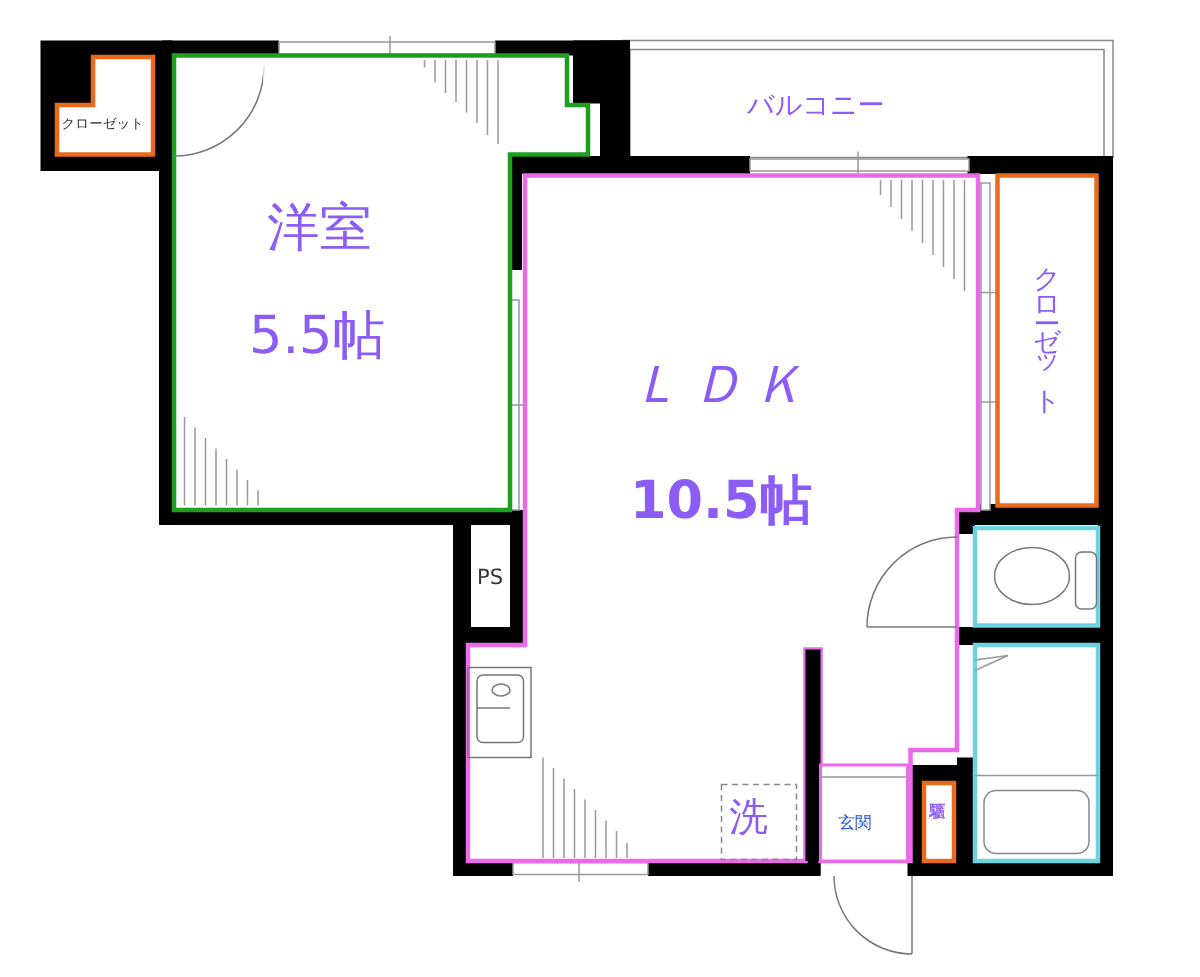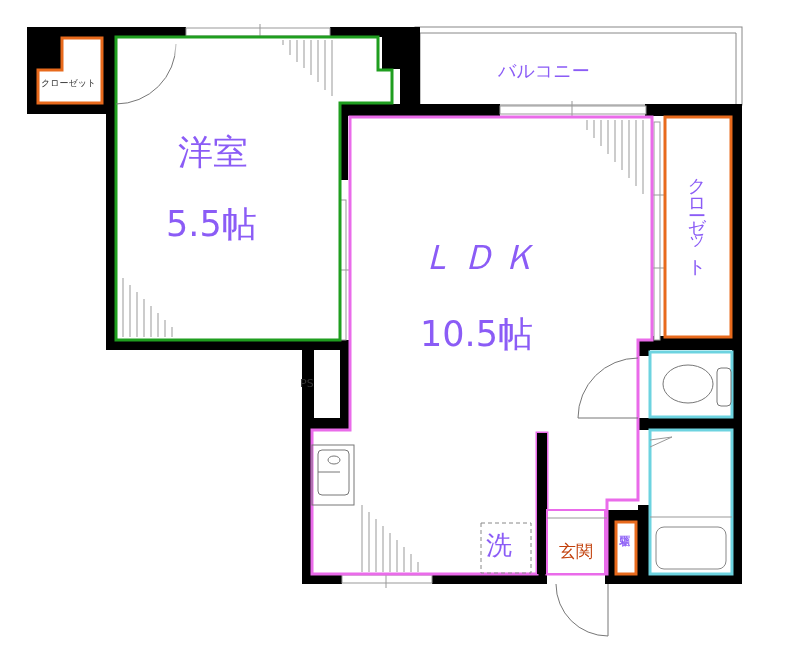--- a/index.html
+++ b/index.html
@@ -2,21 +2,21 @@
 <html><head>
 <meta charset="utf-8">
 <style>
   html, body { margin: 0; padding: 0; background: #ffffff; }
   body { width: 800px; height: 651px; position: relative; overflow: hidden;
          font-family: "DejaVu Sans", sans-serif; }
   #plan { position: absolute; left: 0; top: 0; }
   .label { position: absolute; color: #8b5cf6; white-space: nowrap; line-height: 1; }
   .room-big { font-size: 35px; font-family: "DejaVu Sans", sans-serif; font-weight: normal; }
   .small { font-size: 10px; color: #333; }
-  .mid { font-size: 17px; color: #c2410c; }
+  .mid { font-size: 11px; color: #1d4ed8; }
   .vert { writing-mode: vertical-rl; text-orientation: upright; }
 </style>
 </head>
 <body>
 
 <svg id="plan" width="800" height="651" viewBox="0 0 800 651" xmlns="http://www.w3.org/2000/svg">
 
   <g fill="none" stroke="#888" stroke-width="1">
     <rect x="415" y="27" width="327" height="78"></rect>
     <polyline points="420,105 420,33 736,33 736,105"></polyline>
@@ -171,20 +171,20 @@
     <path d="M556,584 A52,52 0 0 0 608,636" fill="none" stroke="#777"></path>
     <line x1="608" y1="584" x2="608" y2="636" stroke="#777"></line>
   </g>
 
   <rect x="616" y="522" width="20" height="52" fill="#fff" stroke="#e86a1c" stroke-width="3"></rect>
 </svg>
 
 <div class="label room-big" style="left:178px; top:135px;">洋室</div>
 <div class="label room-big" style="left:166px; top:207px;">5.5帖</div>
 <div class="label room-big" style="left:420px; top:240px; letter-spacing:6px;font-style:italic;">ＬＤＫ</div>
-<div class="label room-big" style="left:420px; top:317px;">10.5帖</div>
+<div class="label room-big" style="left:420px; top:317px;font-weight:bold;">10.5帖</div>
 <div class="label" style="left:498px; top:62px; font-size:18px;">バルコニー</div>
 <div class="label small" style="left:41px; top:79px; font-size:9px;">クローゼット</div>
 <div class="label vert" style="left:688px; top:165px; font-size:18px;">クローゼット</div>
-<div class="label small" style="left:300px; top:378px; font-size:11px;">PS</div>
+<div class="label small" style="left:318px; top:378px; font-size:14px;">PS</div>
 <div class="label" style="left:486px; top:532px; font-size:26px;">洗</div>
 <div class="label mid" style="left:559px; top:543px;">玄関</div>
 <div class="label vert" style="left:619px; top:527px; font-size:11px;">下駄箱</div>
 
 </body></html>

